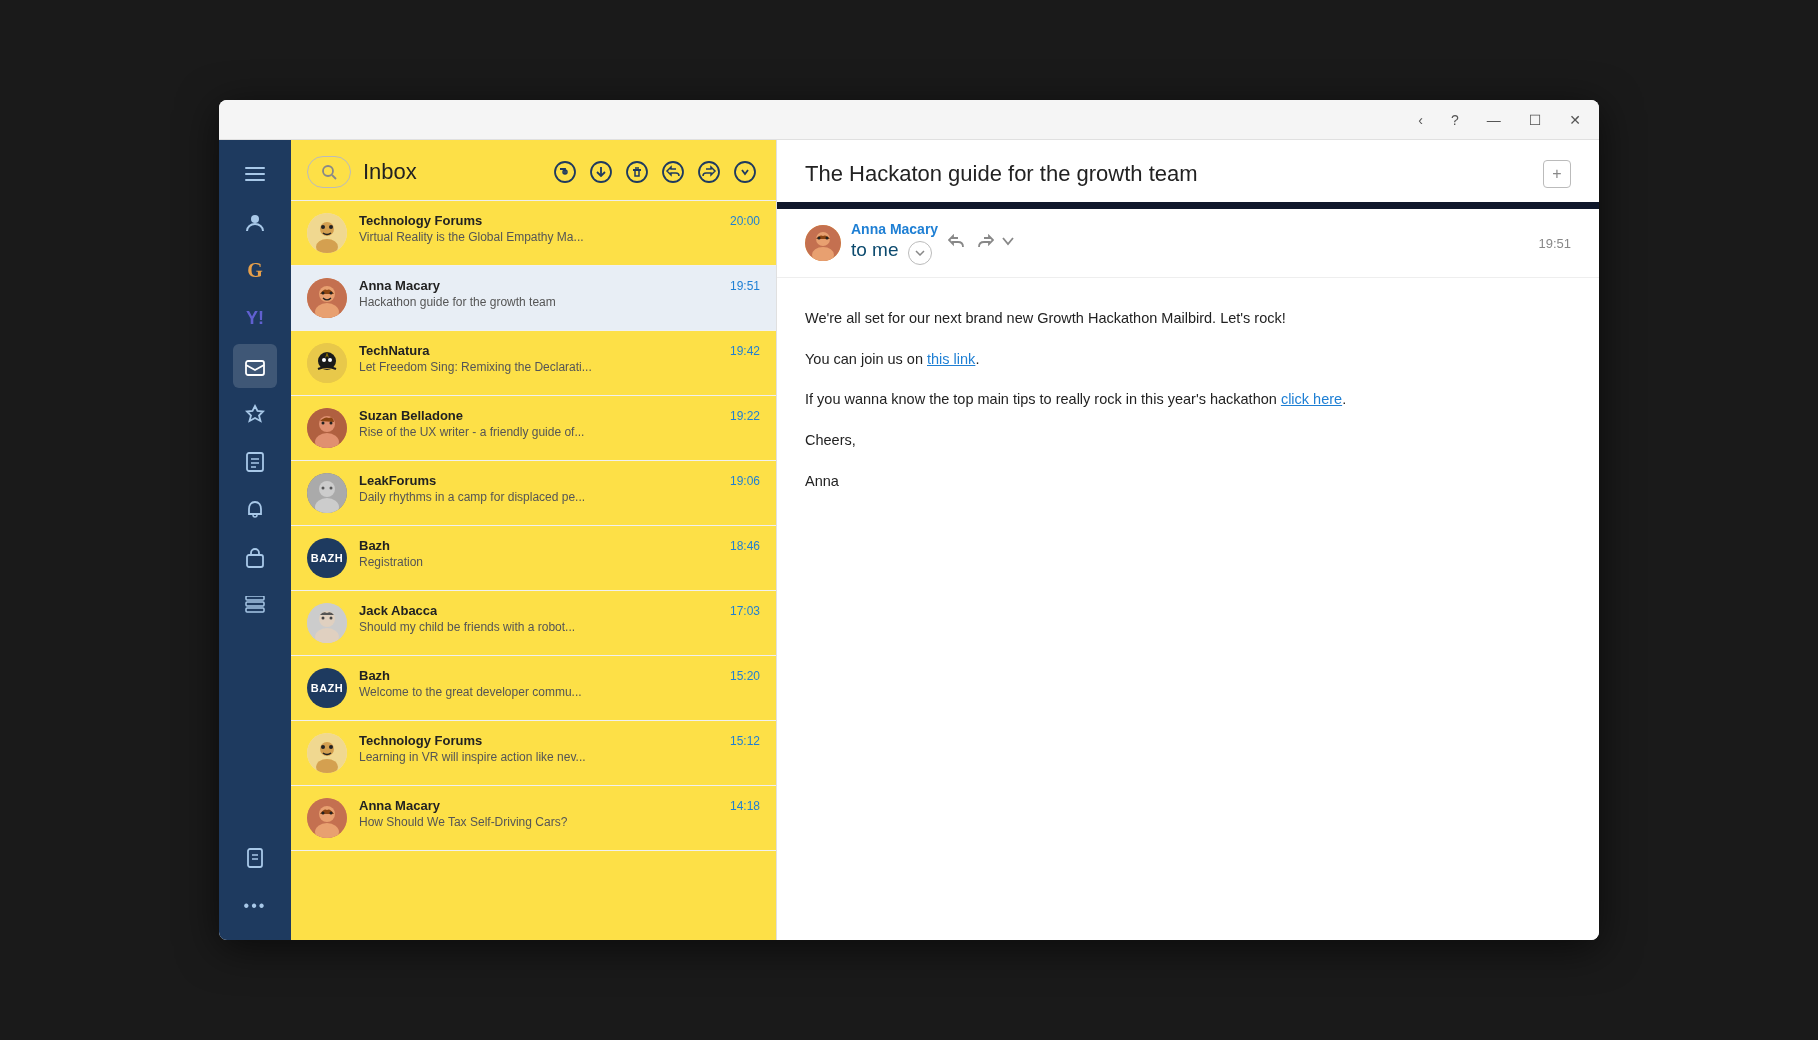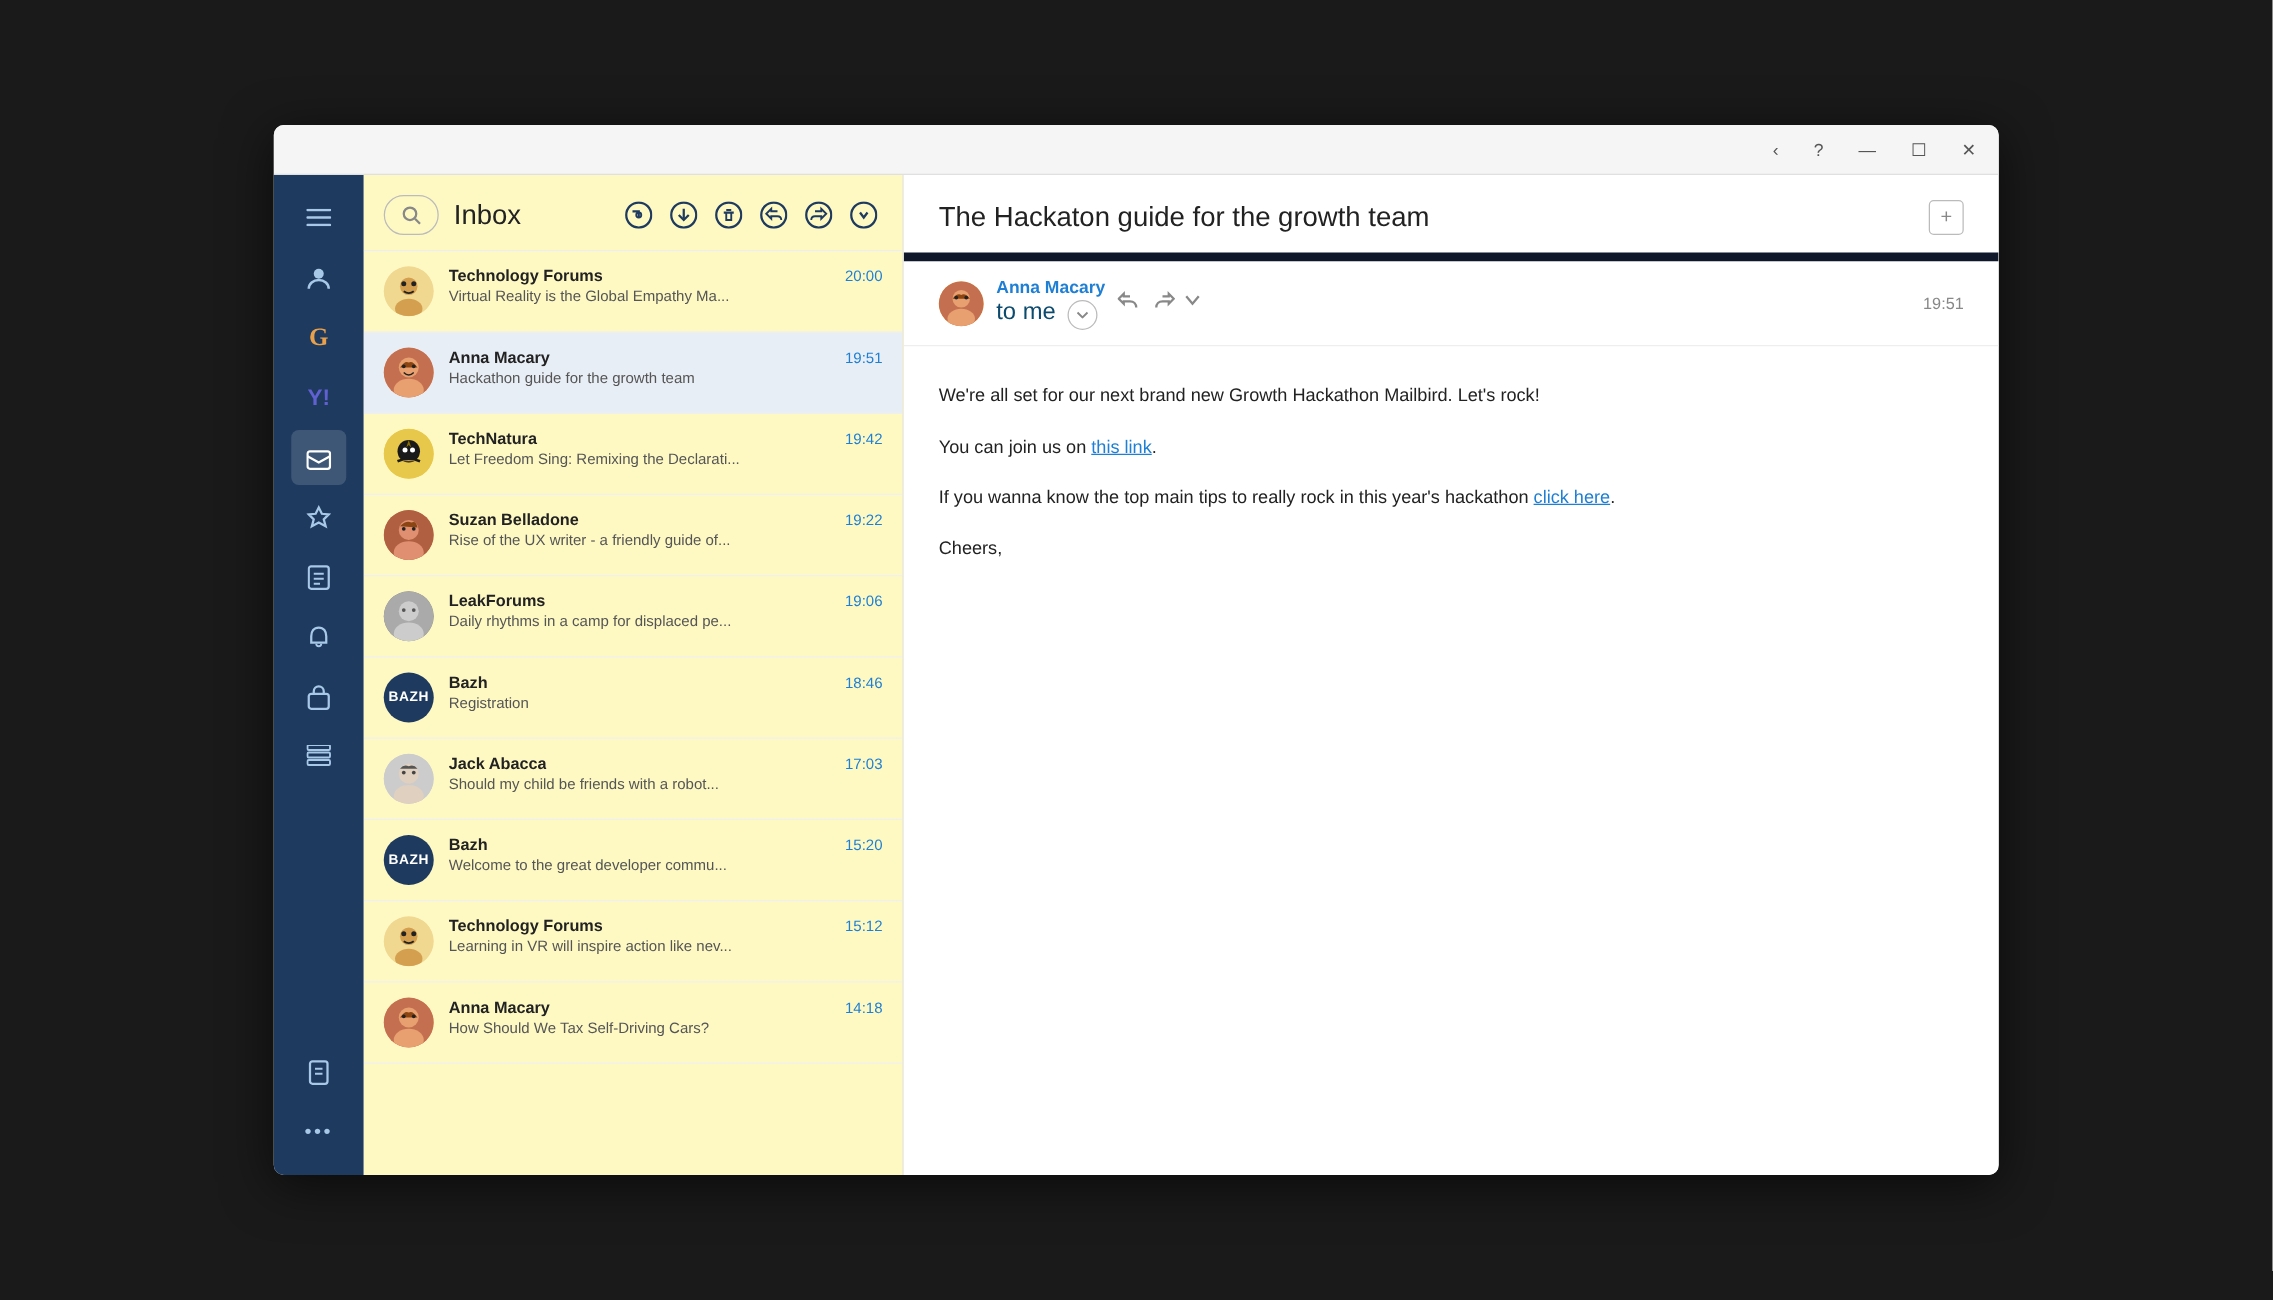--- a/index.html
+++ b/index.html
@@ -76,22 +76,22 @@
 
     .sidebar-icon.active {
       background: rgba(255,255,255,0.15);
       color: #fff;
     }
 
     .sidebar-spacer { flex: 1; }
 
     
     .email-list-panel {
-      width: 432px;
-      background: #fef9c3;
+      width: 486px;
+      background: #fde047;
       border-right: 1px solid #e0e0e0;
       display: flex;
       flex-direction: column;
       flex-shrink: 0;
       overflow: hidden;
     }
 
     .email-list-header {
       padding: 16px 16px 12px;
       display: flex;
@@ -745,16 +745,17 @@
 
       <div class="email-body">
         <p>We're all set for our next brand new Growth Hackathon Mailbird. Let's rock!</p>
         <p>
           <span>You can join us on </span><a href="#" class="email-link">this link</a><span>.</span>
         </p>
         <p>
           <span>If you wanna know the top main tips to really rock in this year's hackathon </span><a href="#" class="email-link">click here</a><span>.</span>
         </p>
         <p>Cheers,</p>
+        <p>Anna</p>
       </div>
     </div>
   </div>
 </div>
 
 </body></html>

